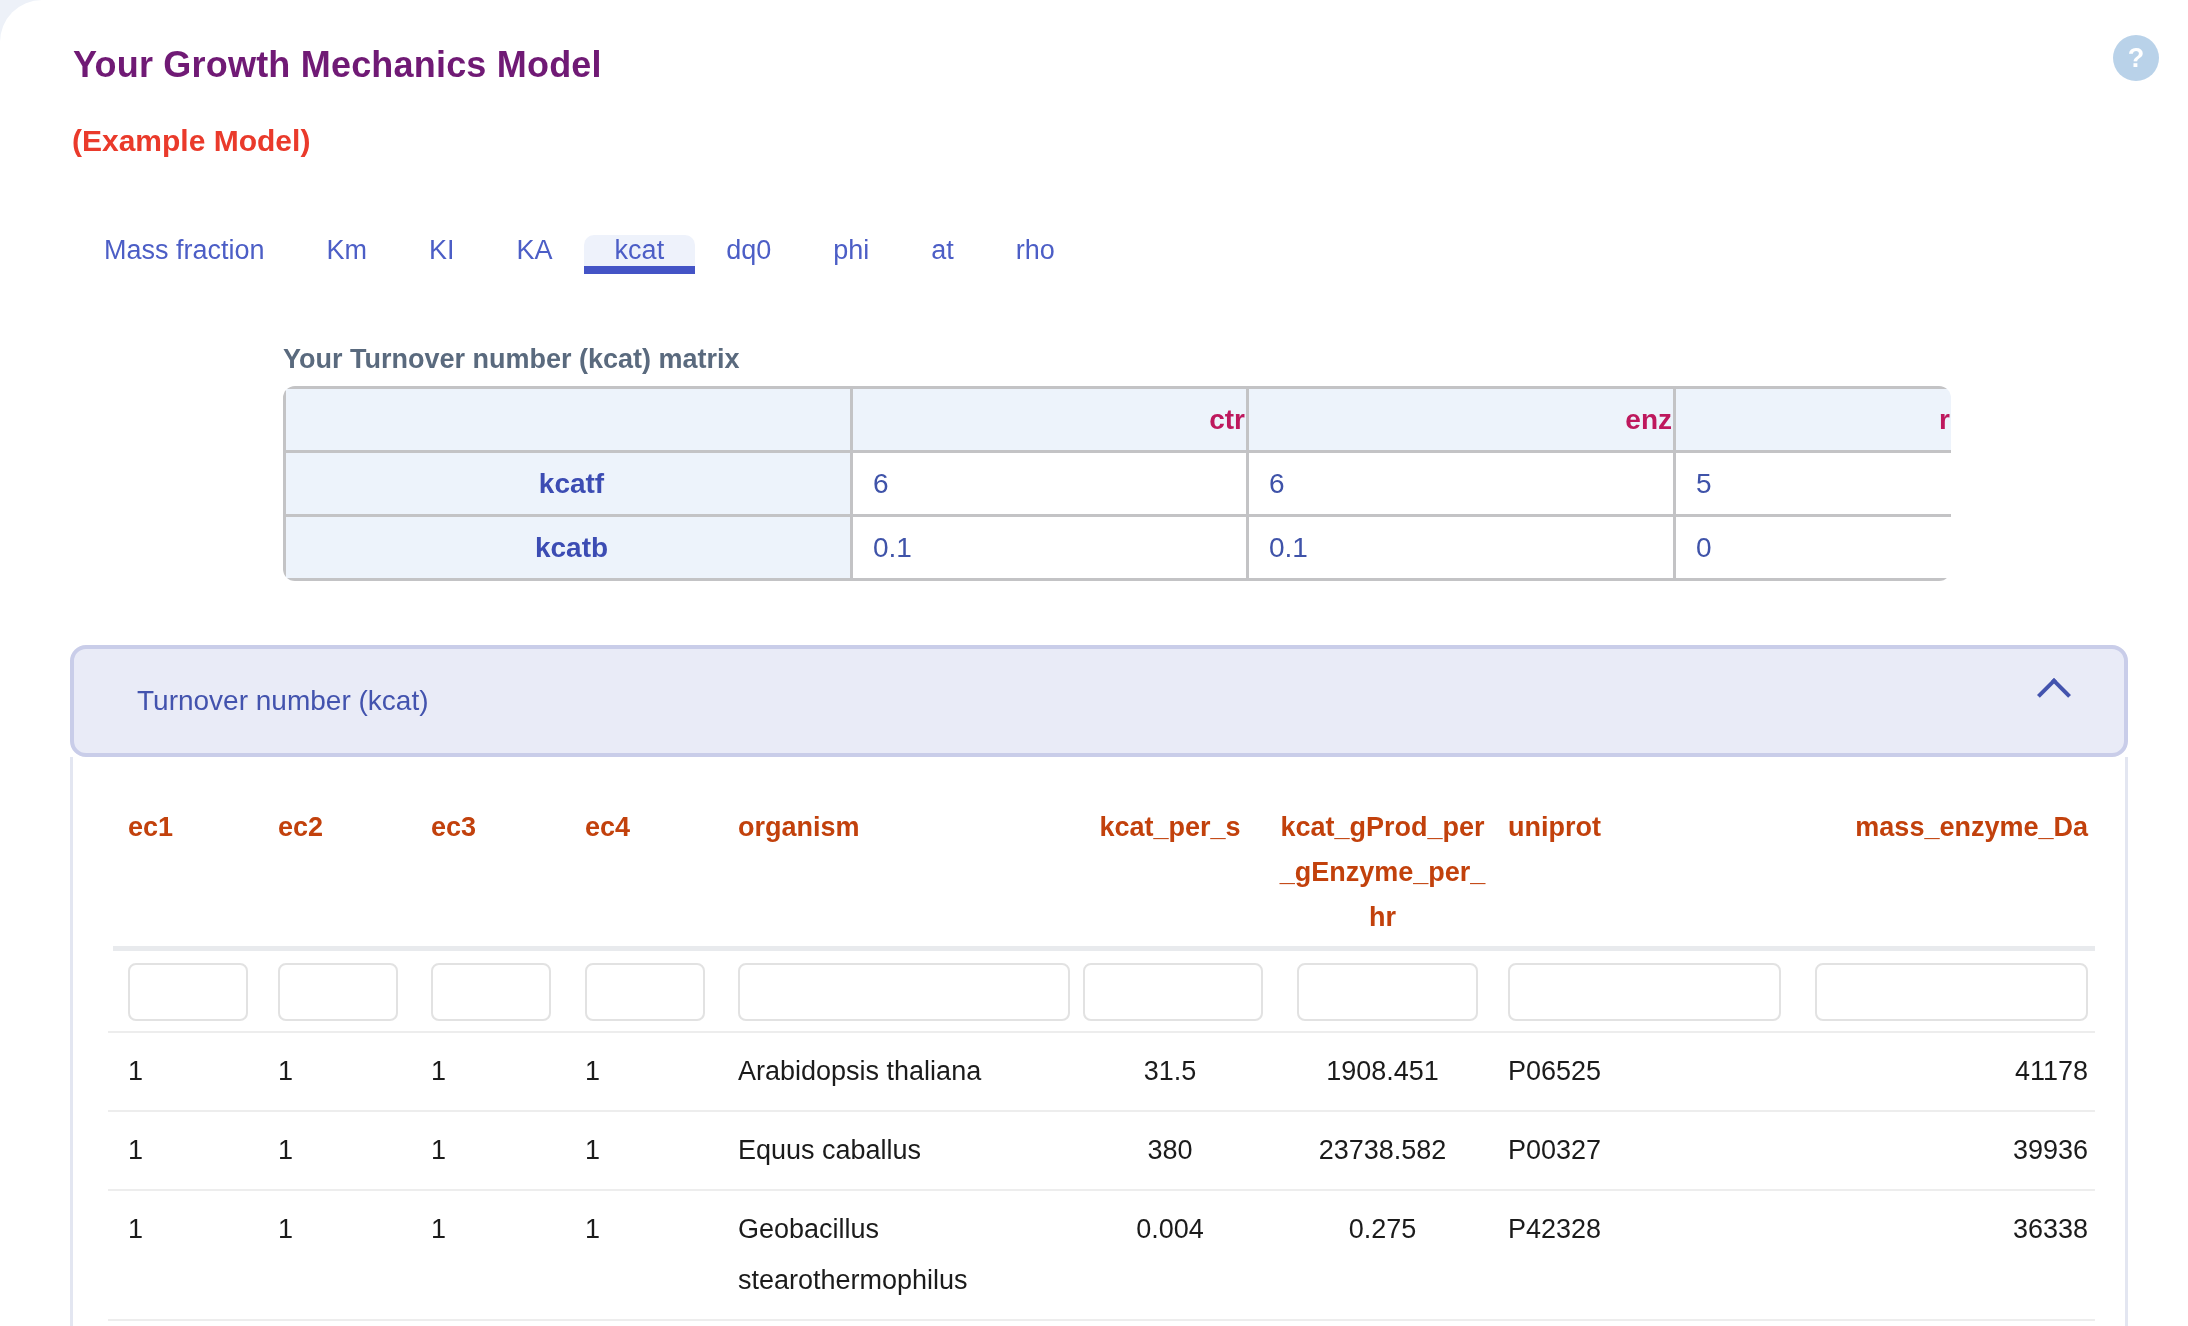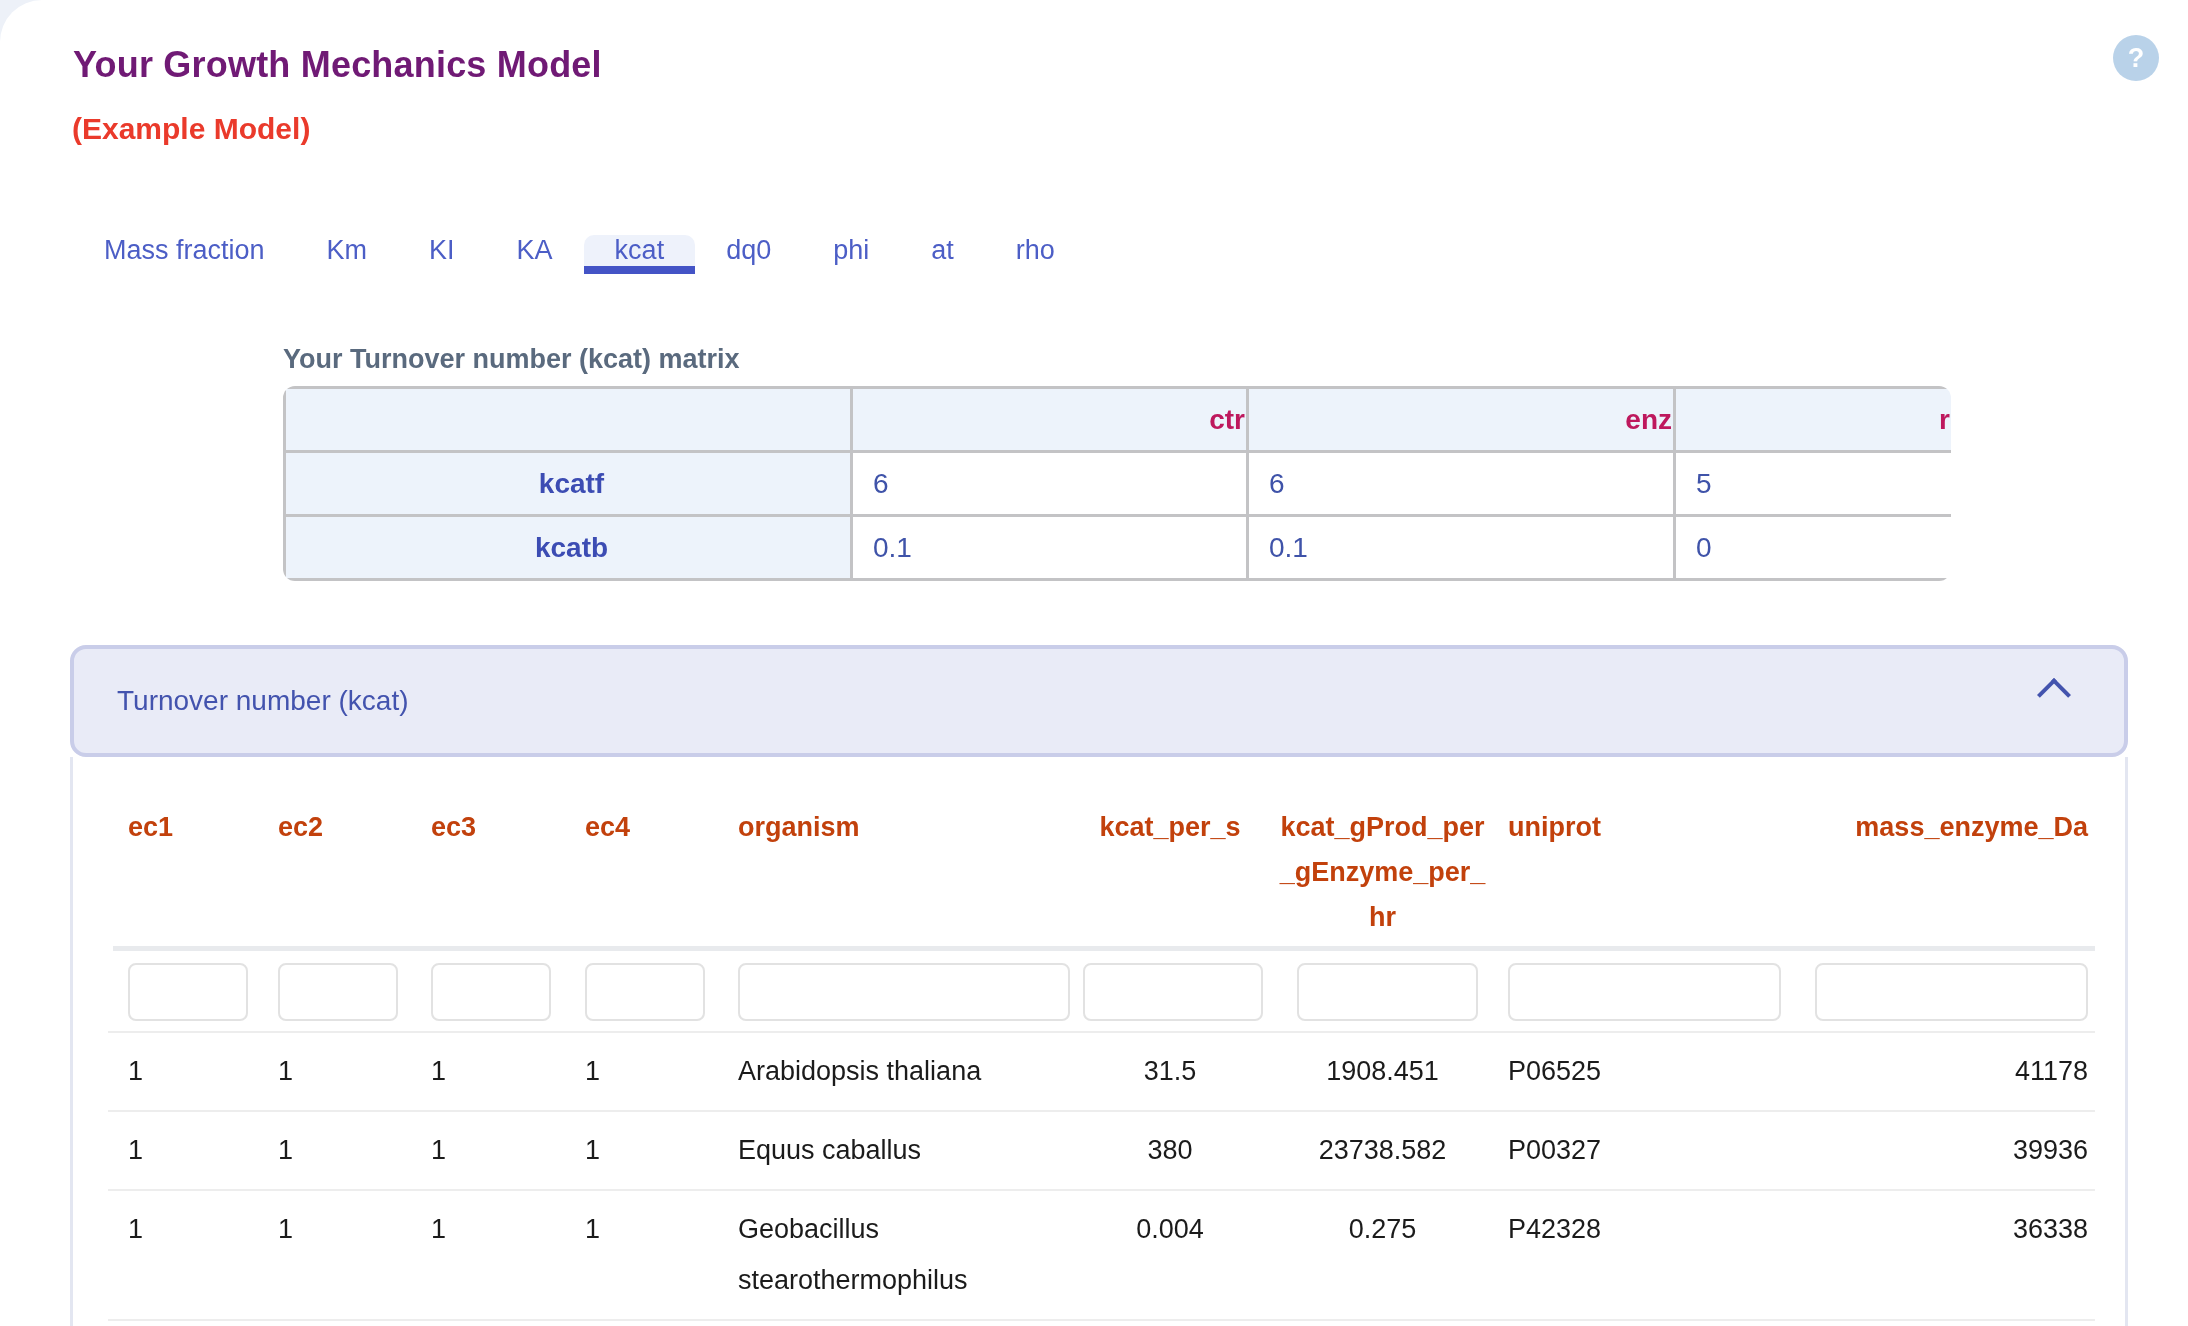--- a/index.html
+++ b/index.html
@@ -13,21 +13,21 @@
     position:absolute;inset:0;
     background:#ffffff;
     border-top-left-radius:42px;
   }
   
   .page-title{
     position:absolute;left:73px;top:44px;margin:0;
     font-size:36px;font-weight:700;color:#701a75;letter-spacing:.2px;
   }
   .page-subtitle{
-    position:absolute;left:72px;top:112px;
+    position:absolute;left:72px;top:124px;
     font-size:30px;font-weight:700;color:#ea3a2b;
   }
   .help-btn{
     position:absolute;left:2113px;top:35px;width:46px;height:46px;
     border:none;border-radius:50%;background:#b9d2e9;cursor:pointer;
     display:flex;align-items:center;justify-content:center;padding:0;
   }
   .help-btn span{color:#ffffff;font-size:27px;font-weight:700;line-height:1;}
   
   .tabbar{
@@ -61,21 +61,21 @@
   table.matrix .mrowh{background:#edf3fb;color:#3c4cb3;font-weight:700;text-align:center;padding-left:8px;}
   table.matrix td.mval{background:#ffffff;color:#3f53a9;text-align:left;padding-left:20px;}
   
   .panel{
     position:absolute;left:70px;top:645px;width:2058px;height:681px;
     display:flex;flex-direction:column;box-sizing:border-box;
   }
   .panel-header{
     height:112px;box-sizing:border-box;flex:0 0 auto;
     background:#e9ebf7;border:4px solid #c9cde9;border-radius:16px;
-    display:flex;align-items:center;position:relative;cursor:pointer;
+    display:flex;align-items:center;position:relative;cursor:pointer;padding-left:20px;
   }
   .panel-title{margin-left:43px;font-size:28px;color:#4353ae;}
   .chevron{
     position:absolute;right:58px;top:50%;
     width:24px;height:24px;margin-top:-6px;
     border-top:4px solid #4353ae;border-right:4px solid #4353ae;
     transform:translateY(-50%) rotate(-45deg);box-sizing:border-box;
   }
   .panel-body{
     flex:1;background:#ffffff;box-sizing:border-box;

